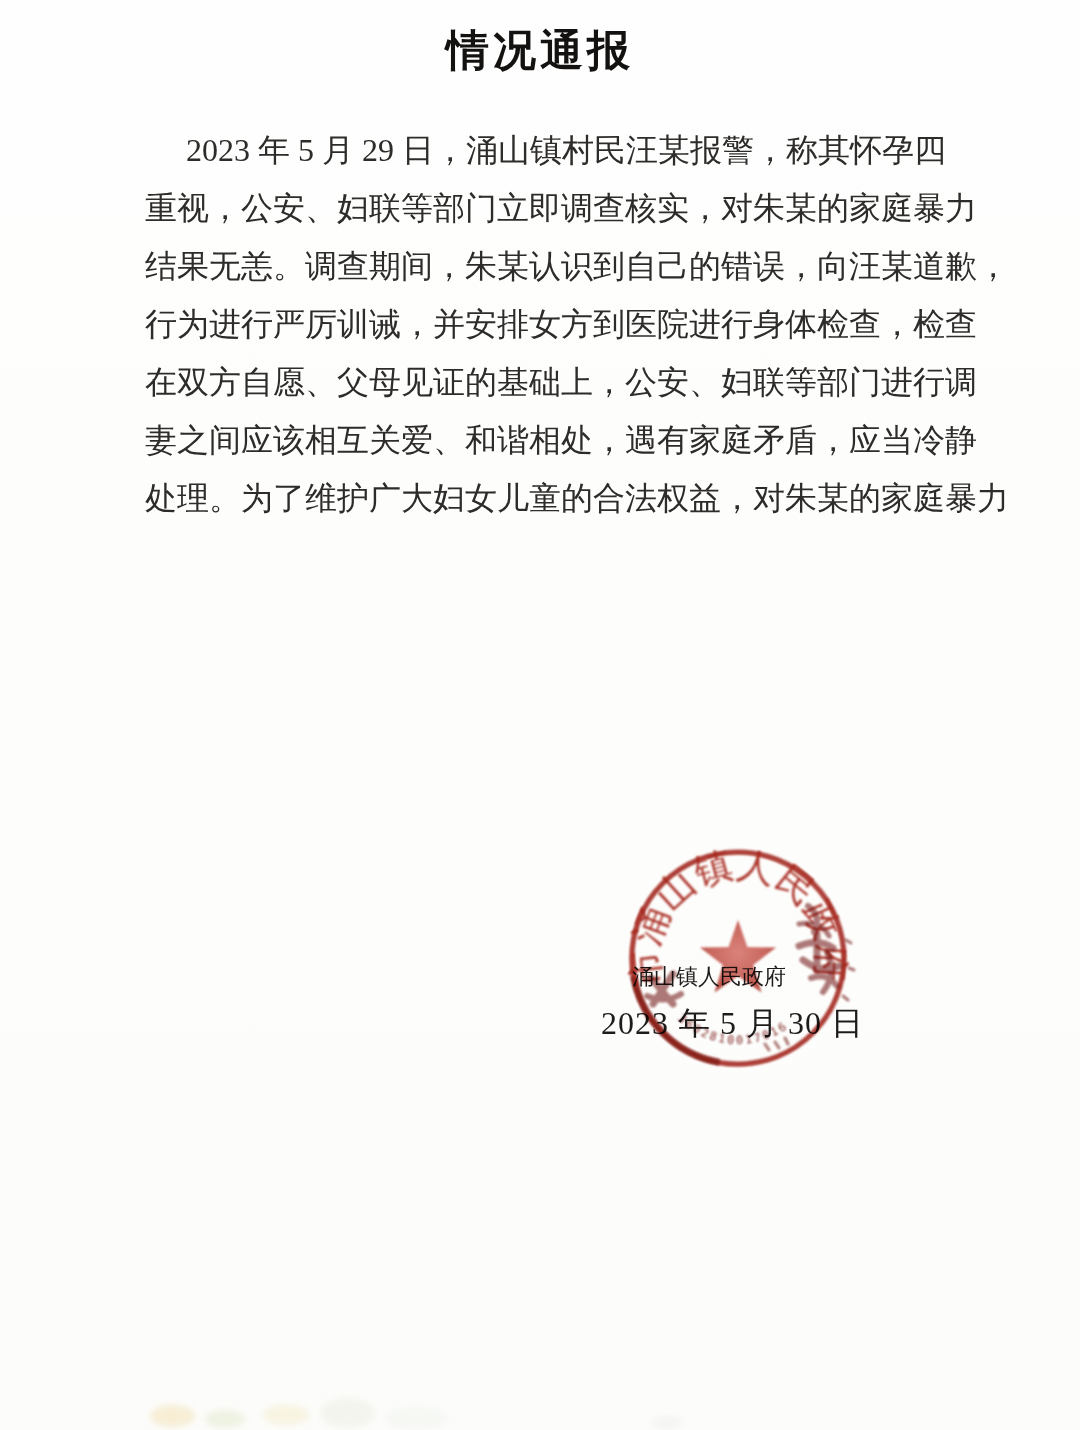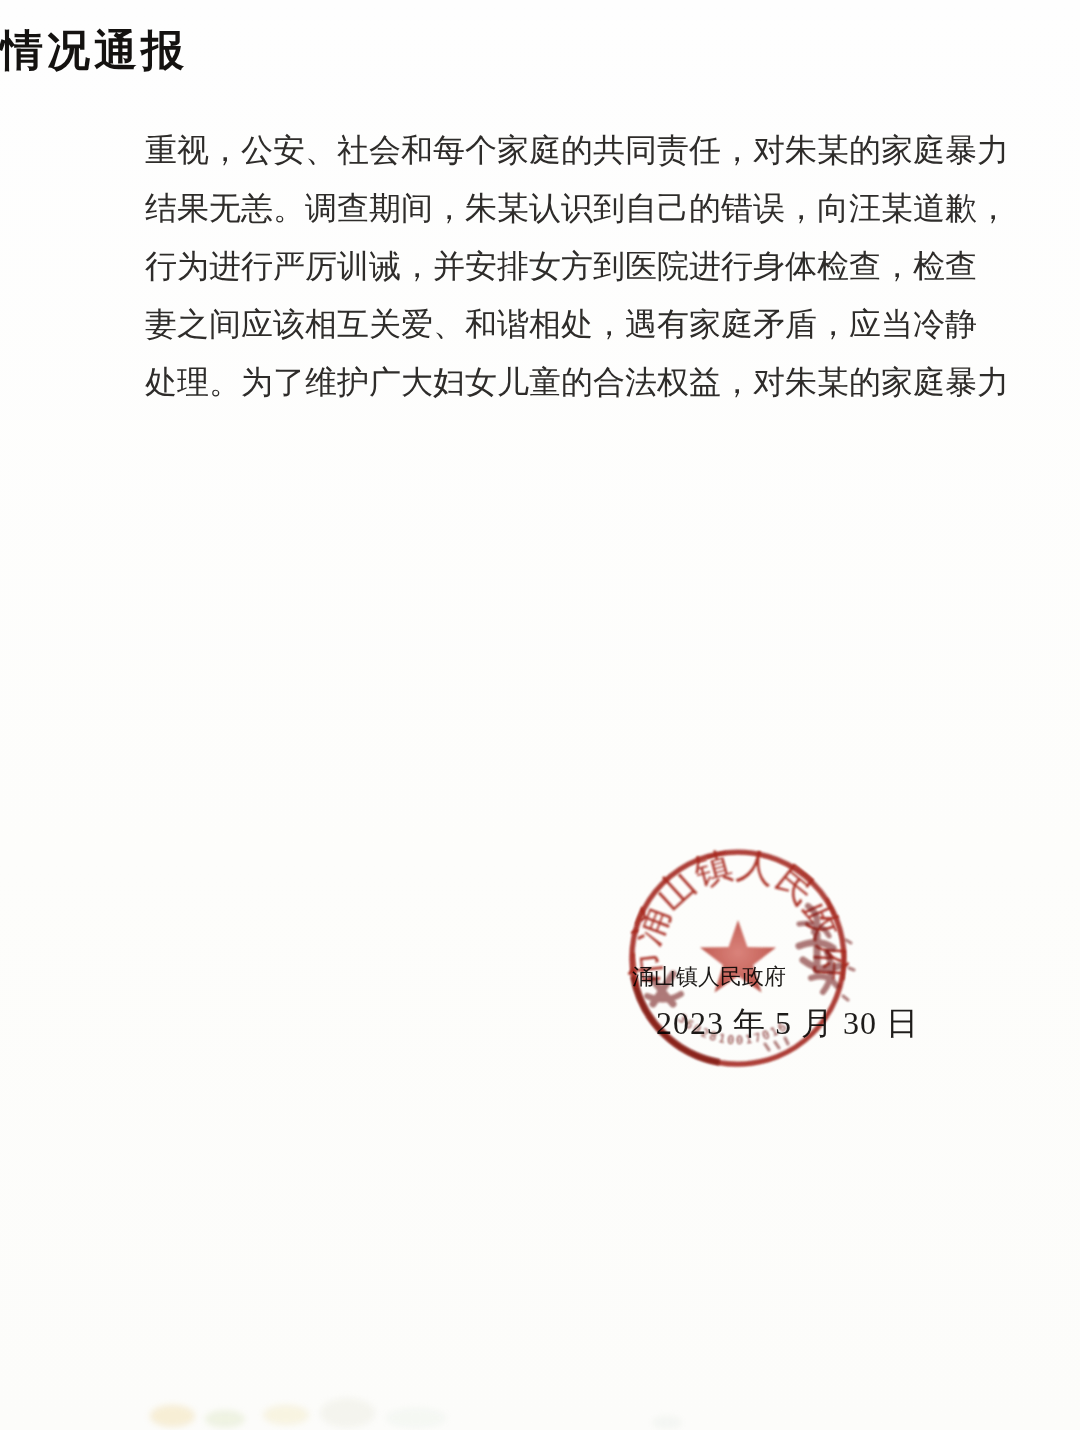--- a/index.html
+++ b/index.html
@@ -7,42 +7,42 @@
     width:1080px;height:1430px;position:relative;overflow:hidden;
     background:#fdfdfc;
     font-family:"Liberation Serif","DejaVu Serif",serif;
   }
   .page{
     position:absolute;inset:0;
     background:linear-gradient(180deg,#fefefe 0%,#fdfdfb 60%,#fcfcfa 100%);
   }
   .doc-title{
     position:absolute;top:22px;left:0;width:1080px;
-    text-align:left;font-size:43px;font-weight:700;
+    text-align:center;font-size:43px;font-weight:700;
     letter-spacing:4px;color:#141210;
   }
   .doc-body{
     position:absolute;top:121px;left:145px;width:780px;
     color:#2e2c2a;
   }
   .line{
     width:780px;box-sizing:border-box;height:58px;line-height:58px;
     font-size:32px;white-space:nowrap;
     text-align:justify;text-align-last:justify;
   }
   .line.indent{padding-left:41px;}
   .line.endline{text-align-last:left;letter-spacing:1px;}
   .sig-name{
     position:absolute;left:632px;top:947px;
     font-size:22px;line-height:36px;color:#1e1c1a;letter-spacing:0px;
     z-index:1;
     margin-top:12px;
   }
   .sig-date{
-    position:absolute;left:656px;top:1005px;
+    position:absolute;left:601px;top:1005px;
     font-size:32px;line-height:36px;color:#1e1c1a;letter-spacing:1px;
     z-index:1;
   }
   .stamp{
     position:absolute;left:603px;top:828px;width:270px;height:260px;
     mix-blend-mode:multiply;z-index:3;
   }
   .wm{position:absolute;border-radius:50%;filter:blur(3px);z-index:0;}
   .wm1{left:150px;top:1405px;width:45px;height:22px;background:rgba(235,205,130,.30);}
   .wm2{left:205px;top:1410px;width:40px;height:18px;background:rgba(200,215,160,.26);}
@@ -52,23 +52,25 @@
   .wm6{left:652px;top:1416px;width:30px;height:13px;background:rgba(222,232,222,.25);}
 </style>
 </head>
 <body>
 
 <div class="page">
 
   <div class="doc-title">情况通报</div>
 
   <div class="doc-body">
-      <div class="line">重视，公安、社会和每个家庭的共同责任，对朱某的家庭暴力</div>
+      <div class="line indent">2023 年 5 月 29 日，涌山镇村民汪某报警，称其怀孕四</div>
+      <div class="line">重视，公安、妇联等部门立即调查核实，对朱某的家庭暴力</div>
       <div class="line">结果无恙。调查期间，朱某认识到自己的错误，向汪某道歉，</div>
       <div class="line">行为进行严厉训诫，并安排女方到医院进行身体检查，检查</div>
+      <div class="line">在双方自愿、父母见证的基础上，公安、妇联等部门进行调</div>
       <div class="line">妻之间应该相互关爱、和谐相处，遇有家庭矛盾，应当冷静</div>
       <div class="line">处理。为了维护广大妇女儿童的合法权益，对朱某的家庭暴力</div>
     </div>
 
   <div class="sig-name">涌山镇人民政府</div>
   <div class="sig-date">2023 年 5 月 30 日</div>
 
   <svg class="stamp" viewBox="0 0 270 260">
     <defs>
       <radialGradient id="starGrad" cx="50%" cy="45%" r="65%">

